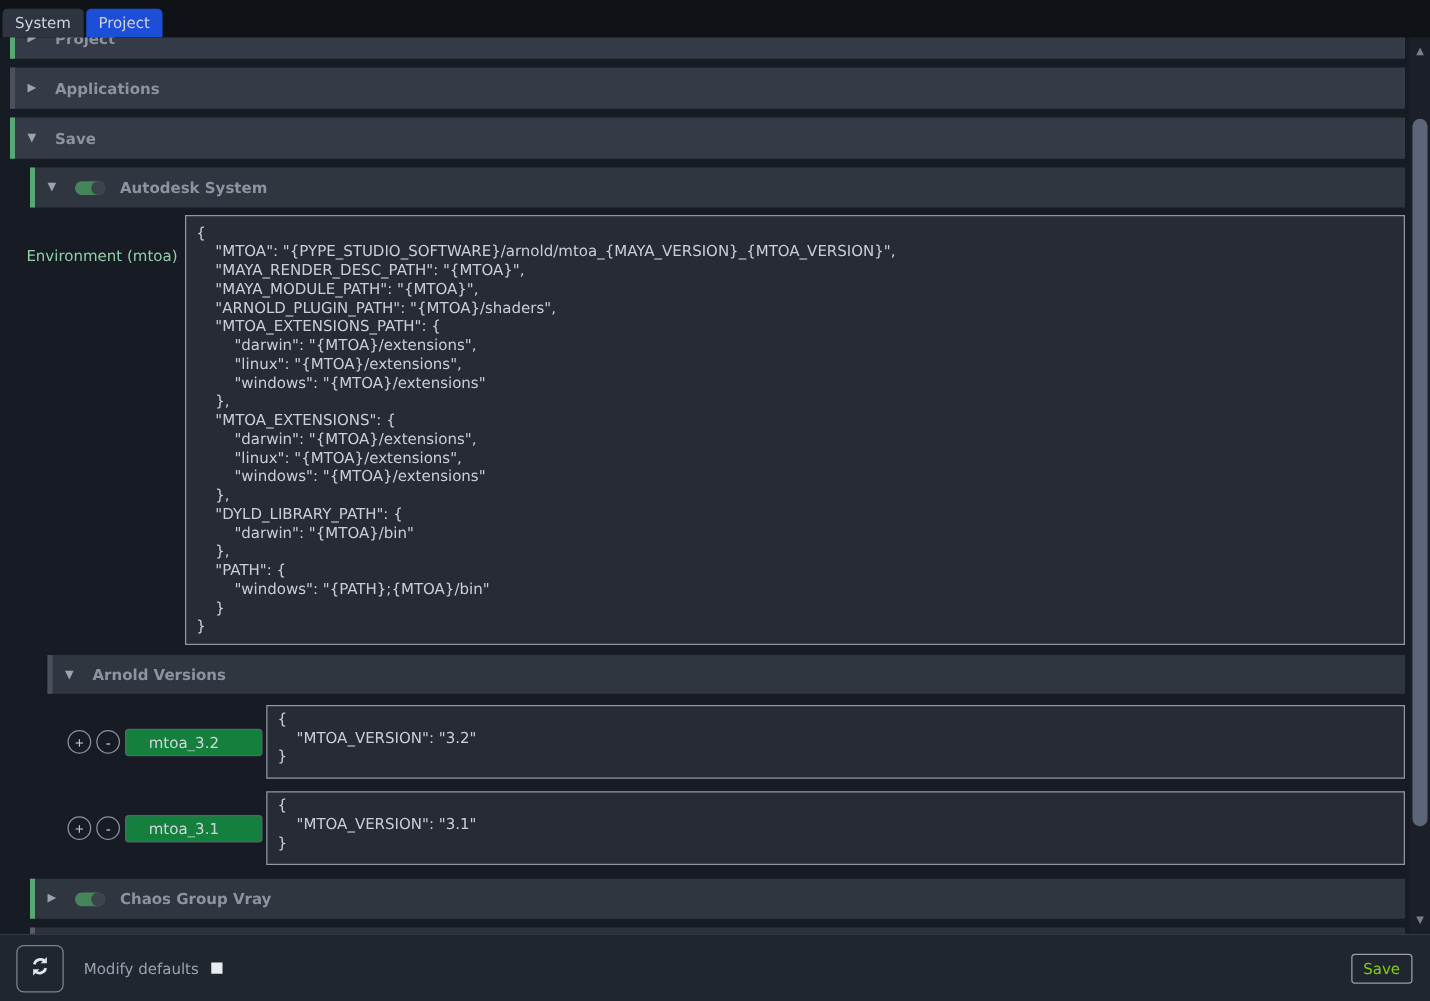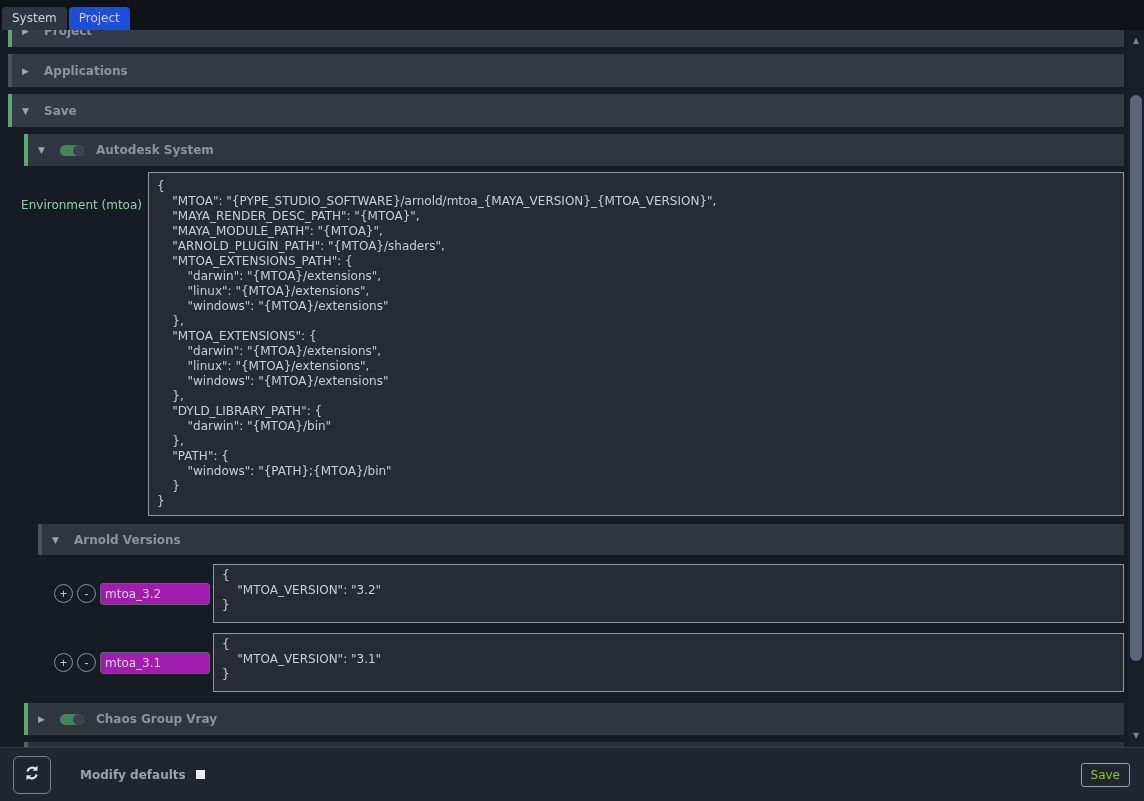--- a/index.html
+++ b/index.html
@@ -68,22 +68,22 @@
 
   
   .ver-row { display: flex; align-items: center; margin-left: 46px; }
   .circle-btn {
     width: 19px; height: 19px; border-radius: 50%; border: 1px solid #8a92a0;
     background: transparent; color: #c6cdd8; font-size: 12px; line-height: 16px;
     text-align: center; flex: 0 0 auto; margin-right: 4px; cursor: default;
     display: flex; align-items: center; justify-content: center; padding: 0;
   }
   .ver-input {
-    width: 110px; height: 22px; background: #a21caf; border: 1px solid #5a626e;
-    border-radius: 3px; color: #d0d6de; font-size: 12px; padding: 0 4px;
+    width: 110px; height: 22px; background: #15803d; border: 1px solid #5a626e;
+    border-radius: 3px; color: #d0d6de; font-size: 12px; padding: 0 18px;
     font-family: "DejaVu Sans", sans-serif; flex: 0 0 auto; margin-right: 3px;
   }
   .ver-code { height: 59px; align-self: stretch; padding-top: 3px; }
 
   
   .partial-hdr {
     height: 6px; background: #2d333d; border-left: 4px solid #565d68;
     margin-left: 16px; overflow: hidden;
   }
 
@@ -106,21 +106,21 @@
   
   .footer {
     flex: 0 0 54px; background: #20262f; border-top: 1px solid #343b46;
     display: flex; align-items: center; padding: 0 14px 0 13px;
   }
   .refresh-btn {
     width: 38px; height: 38px; border: 1px solid #7a828f; border-radius: 6px;
     background: transparent; display: flex; align-items: center; justify-content: center;
     cursor: default; padding: 0;
   }
-  .modify-label { margin-left: 29px; color: #9aa2ae; font-size: 12px; font-weight: bold; }
+  .modify-label { margin-left: 16px; color: #9aa2ae; font-size: 12px; }
   .modify-check {
     width: 9px; height: 9px; background: #e8ecf0; margin-left: 10px; flex: 0 0 auto;
   }
   .spacer { flex: 1 1 auto; }
   .save-btn {
     border: 1px solid #979fab; border-radius: 3px; background: transparent;
     color: #84cc16; font-size: 12px; padding: 4px 9px; cursor: default;
     font-family: "DejaVu Sans", sans-serif;
   }
 </style>

